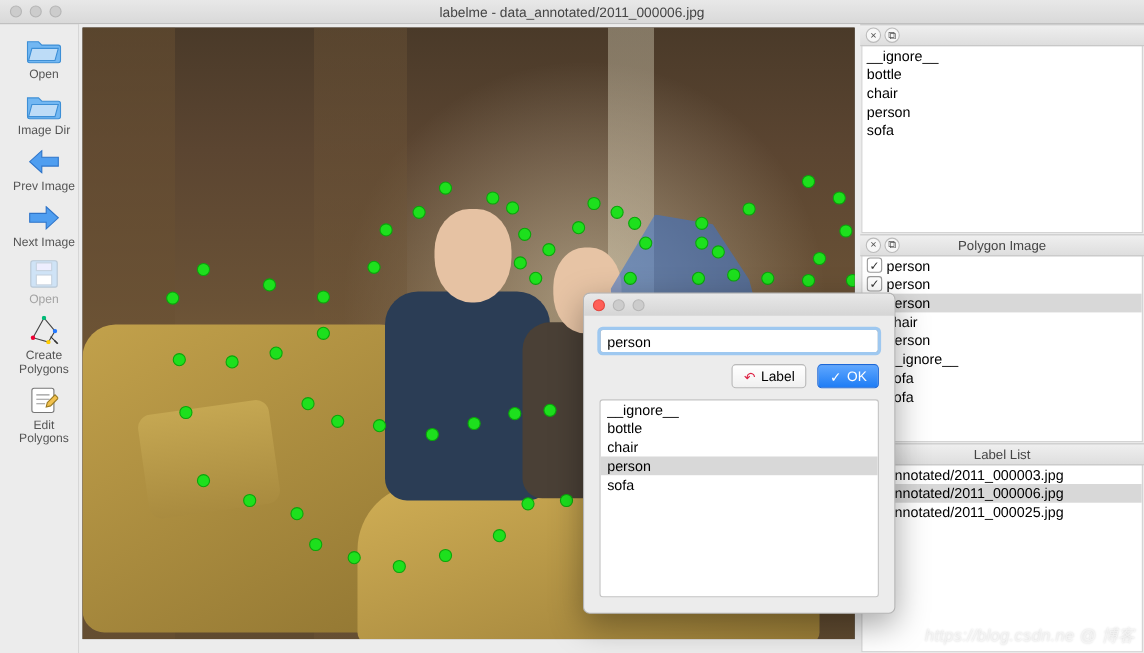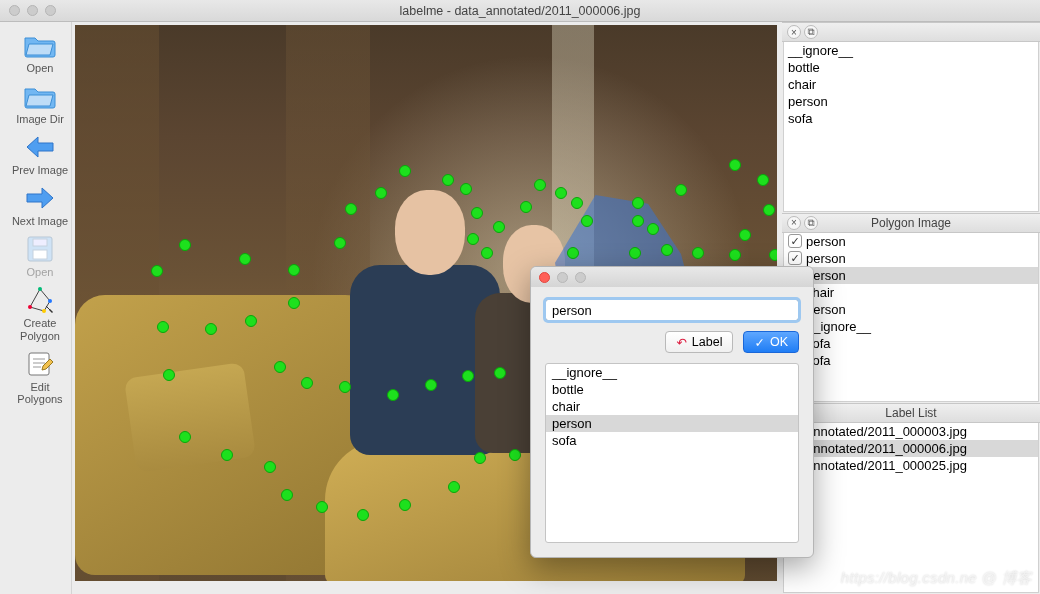--- a/index.html
+++ b/index.html
@@ -129,21 +129,21 @@
             <polygon points="4,20 14,2 24,14 18,24" fill="none" stroke="#444"></polygon>
             <circle cx="4" cy="20" r="2" fill="#e03"></circle>
             <circle cx="14" cy="2" r="2" fill="#0b7"></circle>
             <circle cx="24" cy="14" r="2" fill="#27f"></circle>
             <circle cx="18" cy="24" r="2" fill="#fc0"></circle>
             <path d="M20 19l6 6" stroke="#333"></path>
             <path d="M24 22l3 3-1 1-3-3z" fill="#333"></path>
           </svg>
       </span>
       <span style="white-space:pre-line">Create
-Polygon</span>
+Polygons</span>
     </div>
     <div class="tbtn">
       <span class="ic">
         <svg width="26" height="26" viewBox="0 0 26 26">
             <rect x="2" y="2" width="20" height="22" rx="2" fill="#fff" stroke="#777"></rect>
             <path d="M6 8h12M6 12h12M6 16h8" stroke="#999"></path>
             <path d="M16 15l7-7 3 3-7 7-4 1z" fill="#f2c14e" stroke="#9a7a20"></path>
           </svg>
       </span>
       <span style="white-space:pre-line">Edit

